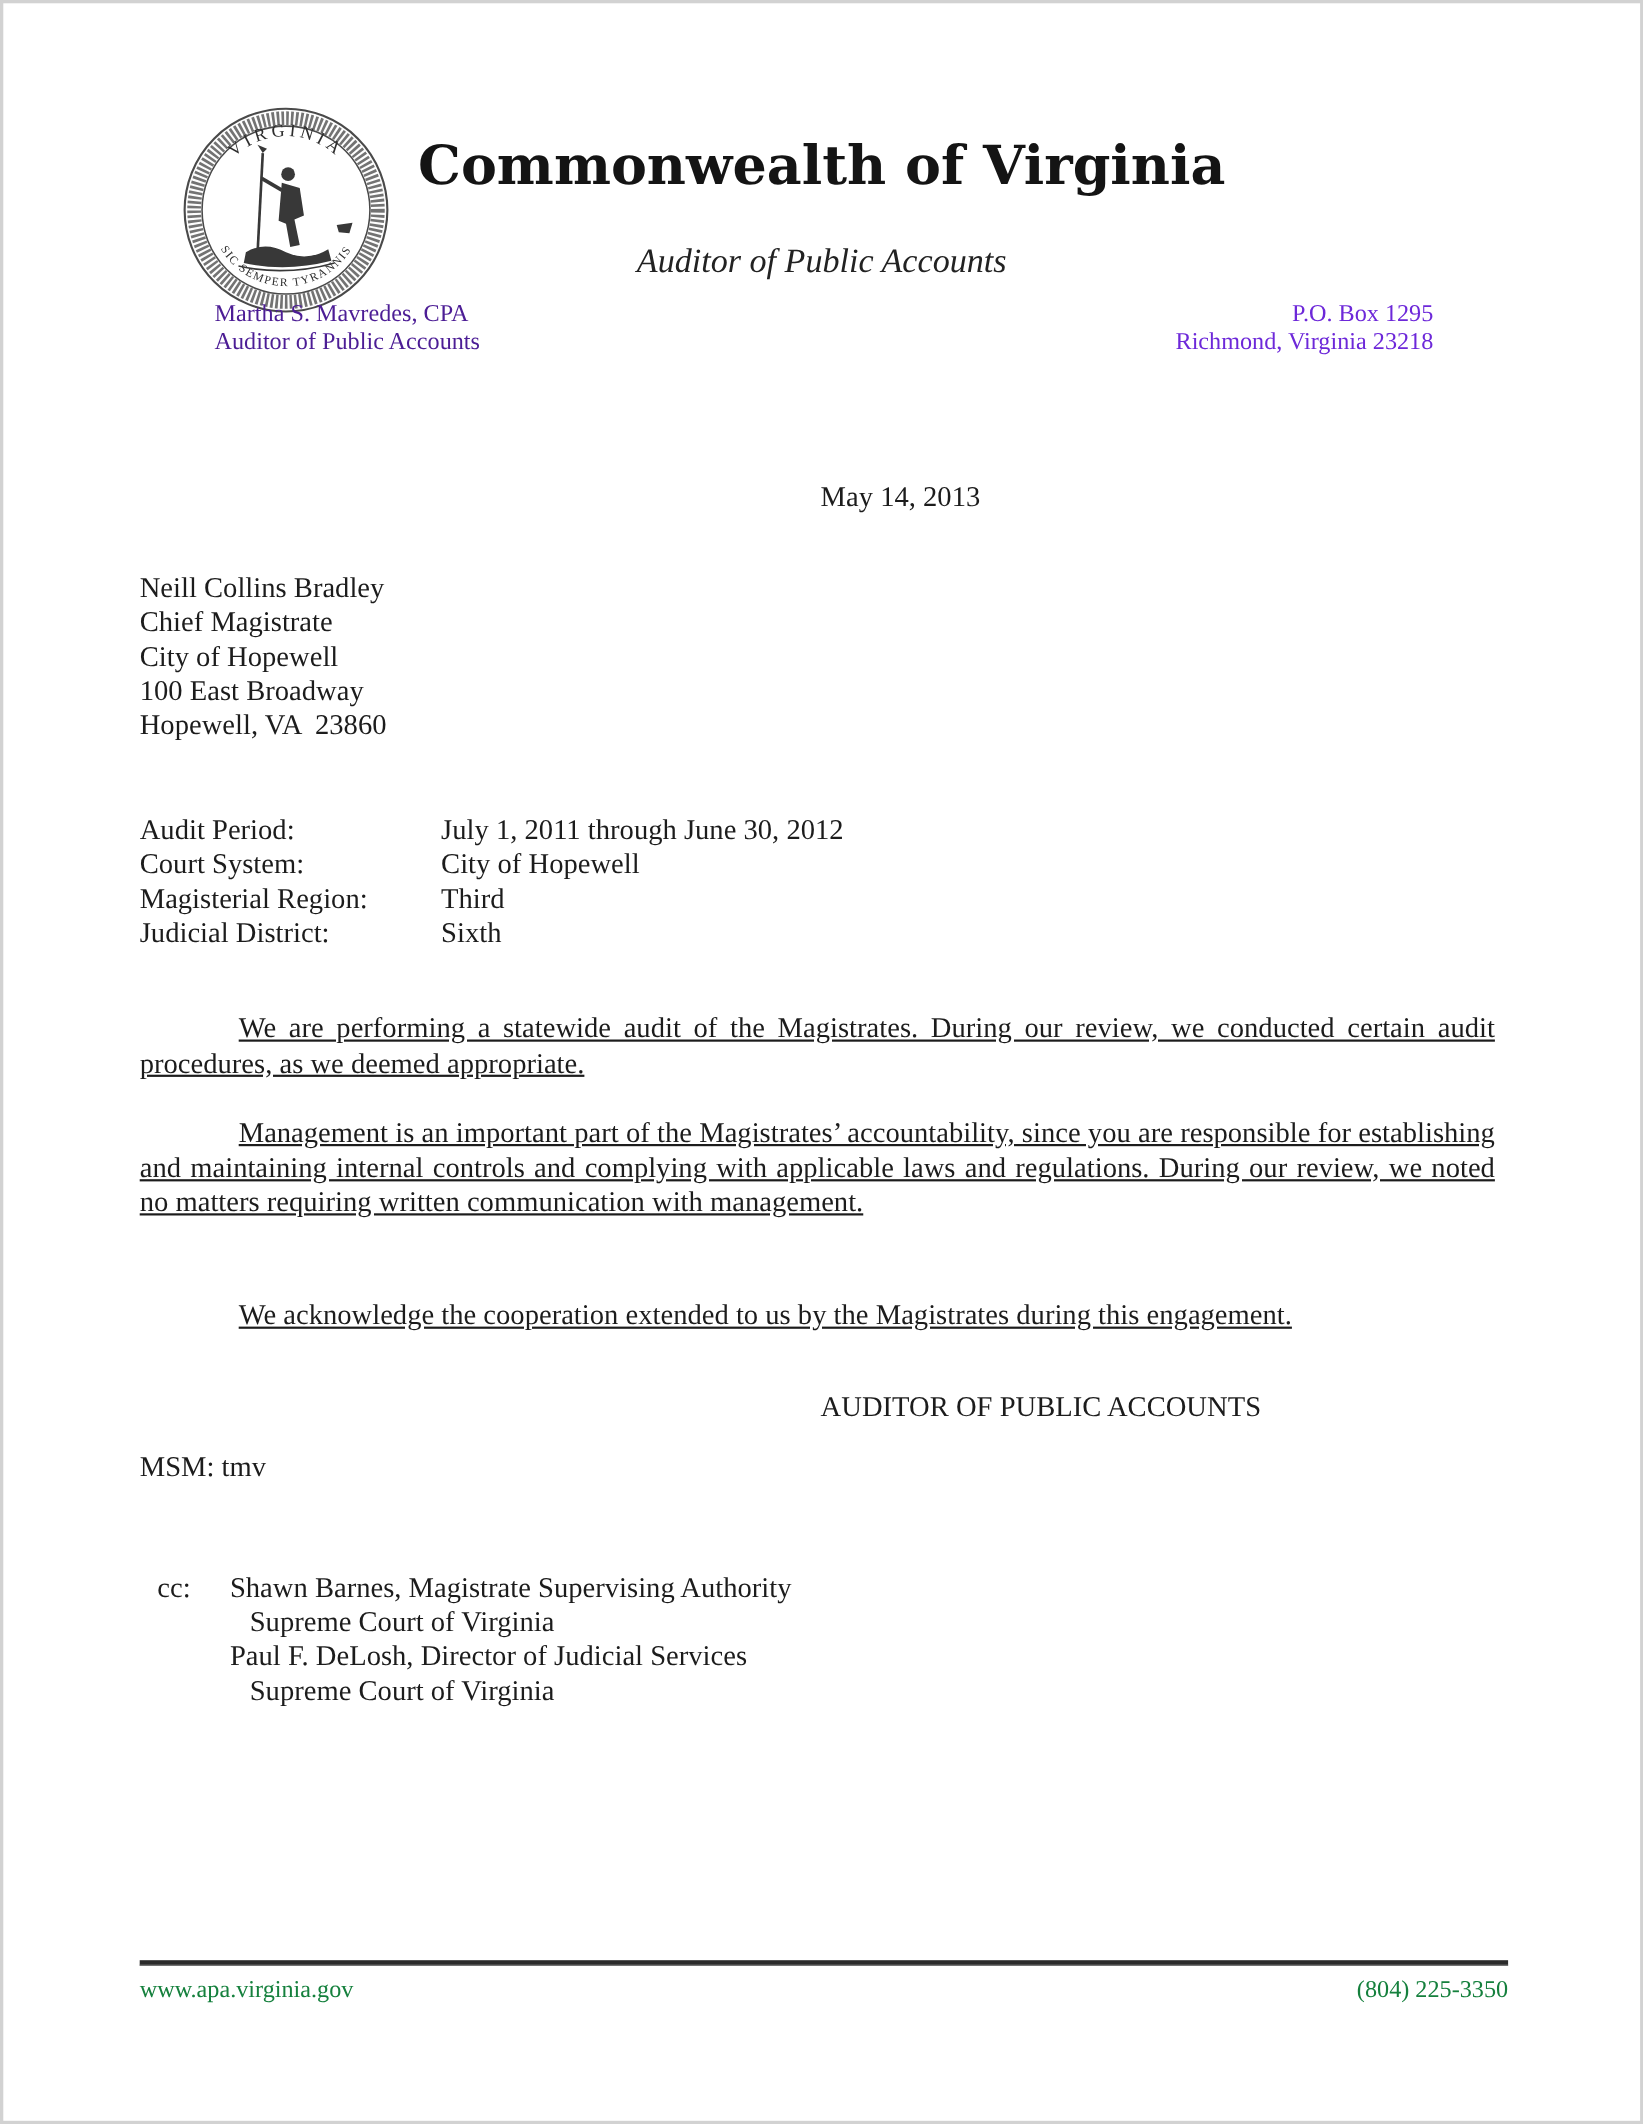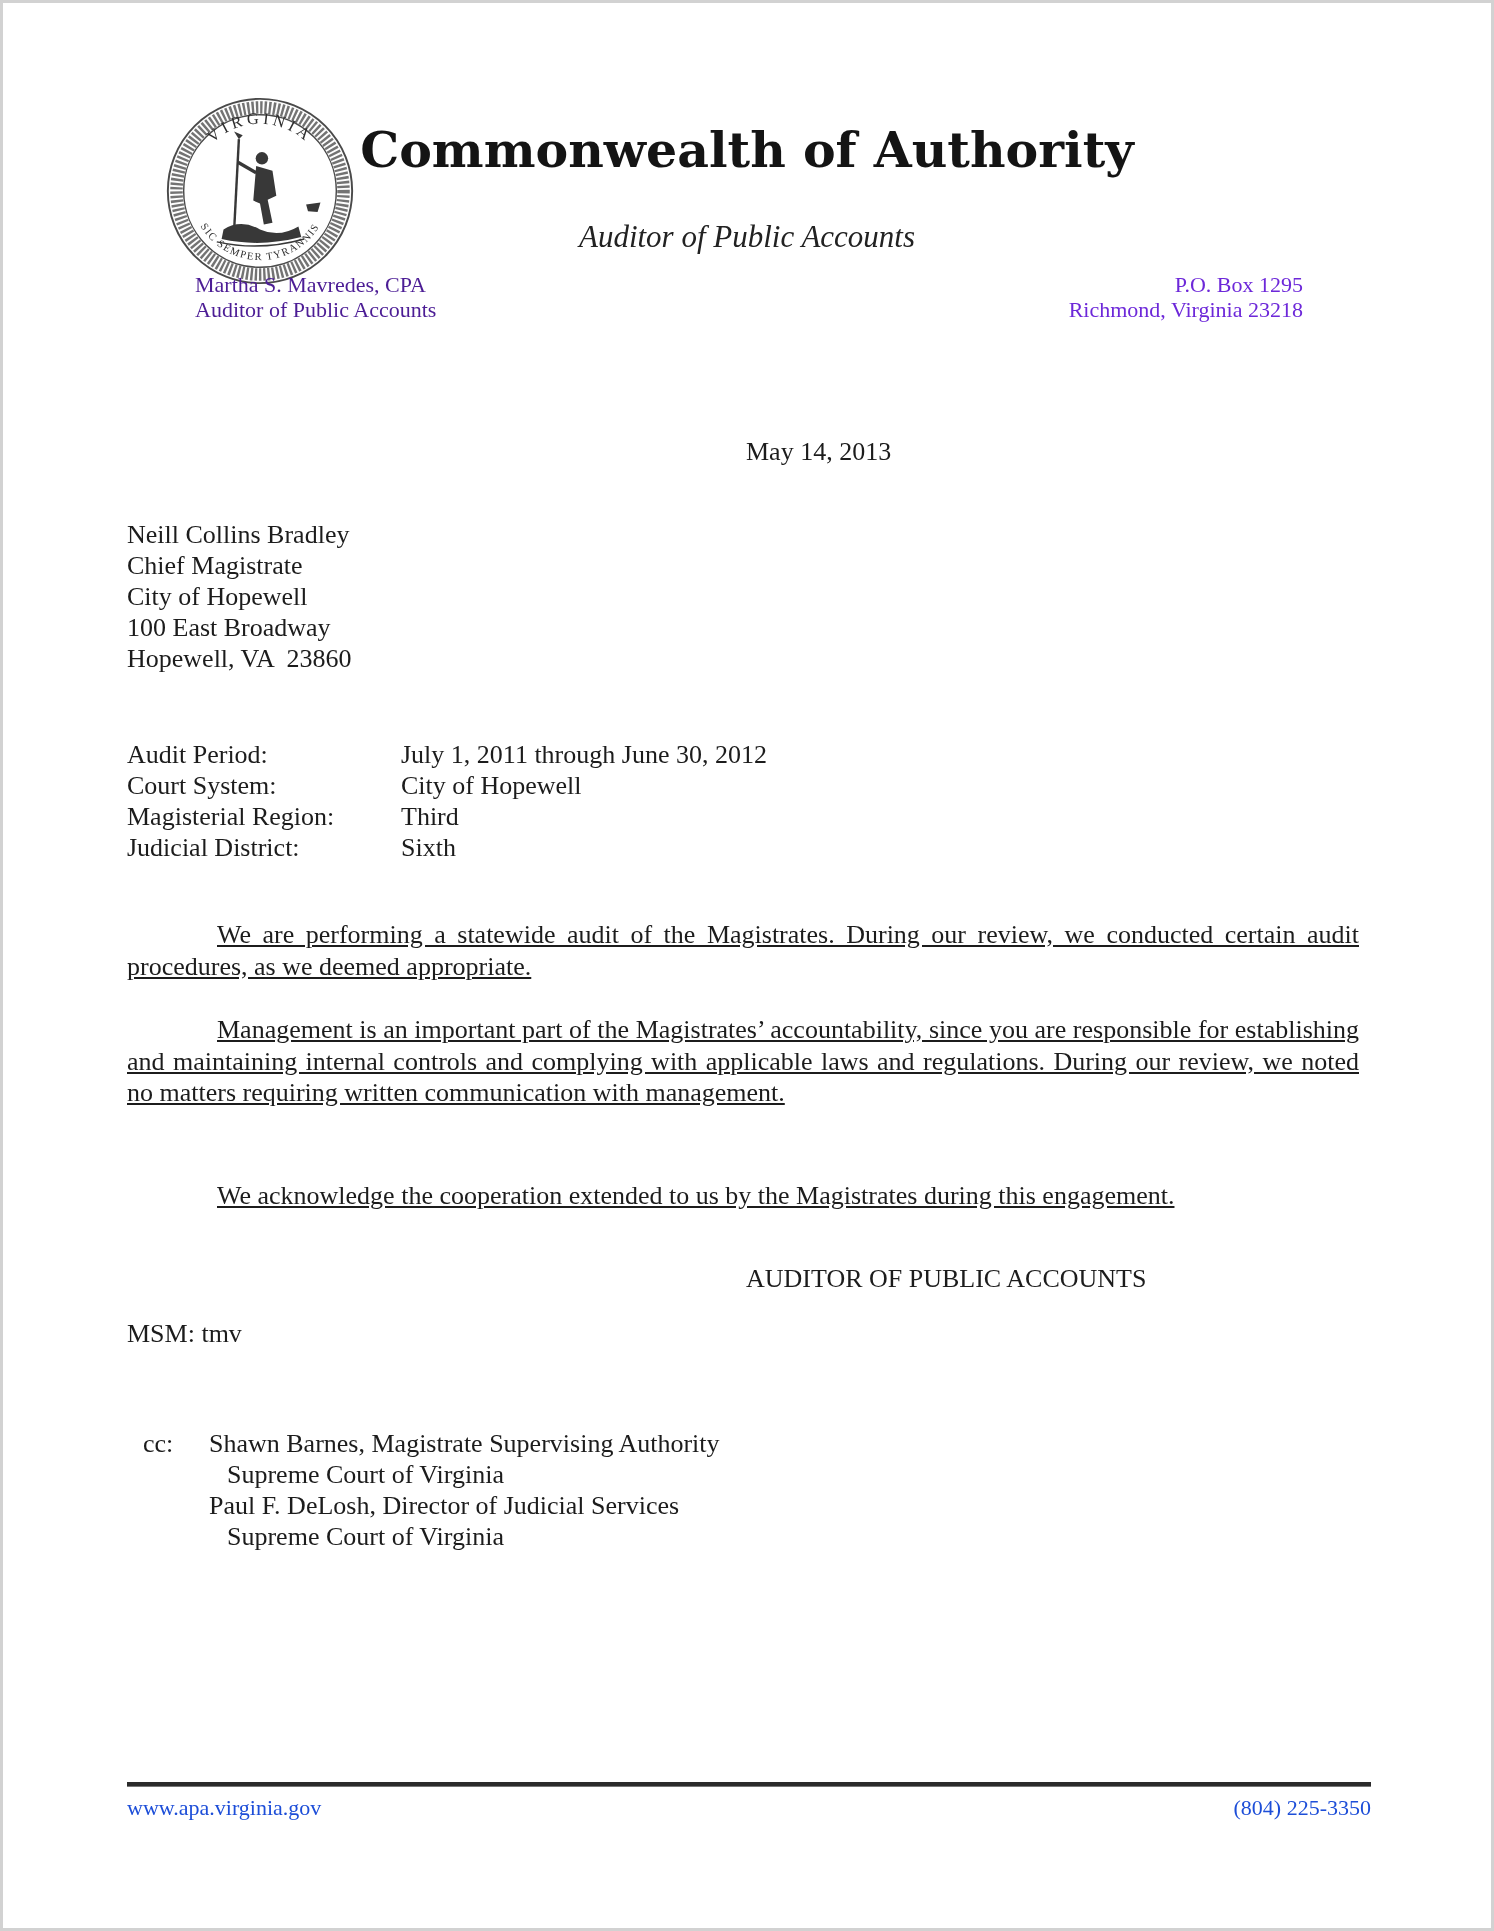--- a/index.html
+++ b/index.html
@@ -147,21 +147,21 @@
   .footer-rule {
     height: 4px;
     background: #2b2b2b;
     border-bottom: 1px solid #777;
   }
   .footer-row {
     display: flex;
     justify-content: space-between;
     margin-top: 8px;
     font-size: 22px;
-    color: #1d4ed8;
+    color: #15803d;
     gap: 40px;
   }
 </style>
 </head>
 <body>
 
 <div class="page">
 
   <div class="seal">
     <svg viewBox="0 0 200 200" xmlns="http://www.w3.org/2000/svg">
@@ -184,21 +184,21 @@
         <circle cx="102" cy="66" r="6.5"></circle>
         <polygon points="96,74 113,79 117,105 108,109 113,133 104,135 100,113 93,110"></polygon>
         <line x1="96" y1="81" x2="77" y2="70" stroke="#383838" stroke-width="3.5"></line>
         <path d="M 62,140 Q 80,129 100,140 Q 120,149 140,137 L 143,148 Q 100,159 60,150 Z"></path>
         <path d="M 55,153 Q 100,163 146,150" fill="none" stroke="#383838" stroke-width="1.5"></path>
         <polygon points="148,114 163,112 160,122 150,121"></polygon>
       </g>
     </svg>
   </div>
 
-  <div class="org-title">Commonwealth of Authority</div>
+  <div class="org-title">Commonwealth of Virginia</div>
   <div class="org-subtitle">Auditor of Public Accounts</div>
 
   <div class="official-block">
     <div>Martha S. Mavredes, CPA</div>
     <div>Auditor of Public Accounts</div>
   </div>
 
   <div class="return-address">
     <div>P.O. Box 1295</div>
     <div>Richmond, Virginia 23218</div>

